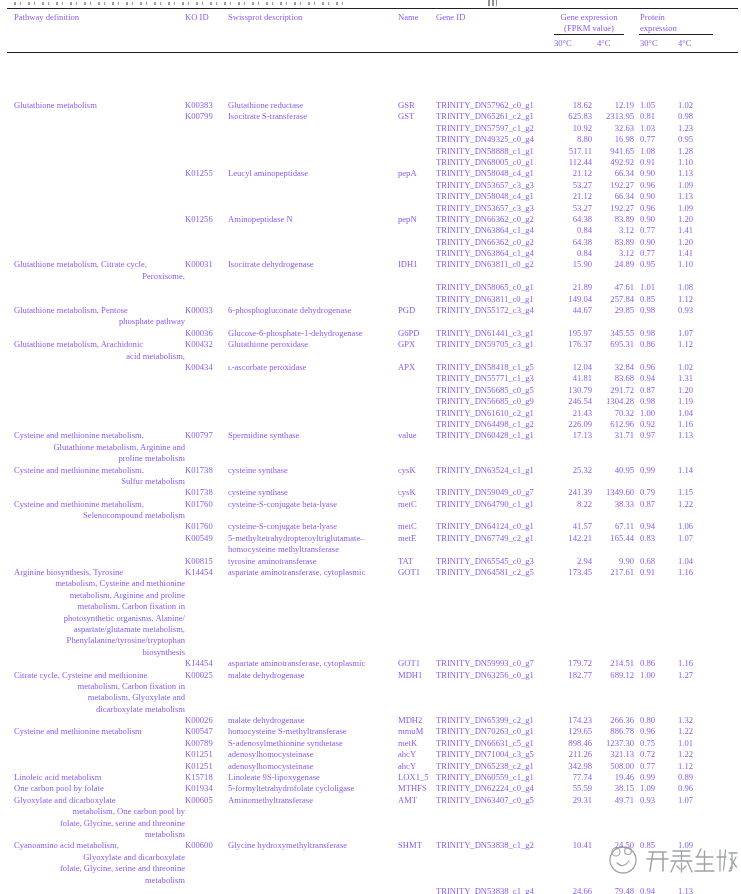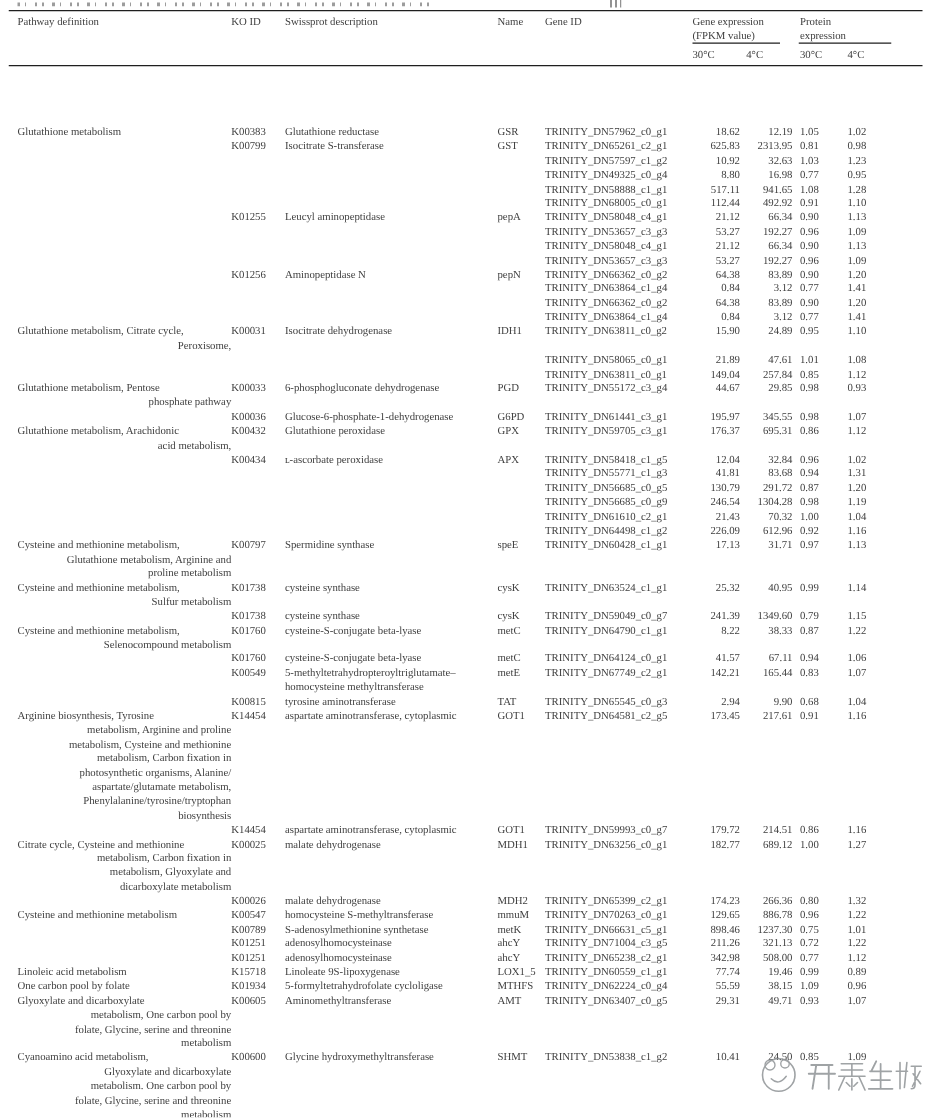--- a/index.html
+++ b/index.html
@@ -1,36 +1,36 @@
 <!DOCTYPE html>
 <html><head>
 <meta charset="utf-8">
 <style>
   html,body{margin:0;padding:0;background:#ffffff;}
   .page{
     position:relative;width:741px;height:894px;overflow:hidden;background:#fff;
-    font-family:"Liberation Serif","DejaVu Serif",serif;color:#404040;
+    font-family:"Liberation Serif","DejaVu Serif",serif;color:#8b5cf6;
     -webkit-font-smoothing:antialiased;
   }
   
   .caption-strip{position:absolute;top:2px;left:14px;width:330px;height:3px;opacity:.5;
     background:repeating-linear-gradient(90deg,#3a3a3a 0 2px,transparent 2px 6px,#3a3a3a 6px 7px,transparent 7px 14px);}
   .caption-strip2{position:absolute;top:0;left:488px;width:9px;height:6px;opacity:.55;
     background:repeating-linear-gradient(90deg,#3a3a3a 0 2px,transparent 2px 4px);}
 
   .tbl{position:absolute;top:8px;left:7px;width:731px;border-top:1.3px solid #1f1f1f;}
 
   .grid{display:grid;grid-template-columns:178px 43px 170px 38px 118px 38px 42px 39px 1fr;}
 
   .thead{padding:3px 0 2px;border-bottom:1px solid #1f1f1f;font-size:8.6px;line-height:11px;
     grid-template-rows:23px 15px;}
   .hlabel{grid-row:1/3;white-space:nowrap;}
   .h-pathway{padding-left:7px;}
   .group{grid-row:1;border-bottom:0.9px solid #1f1f1f;}
-  .group-ge{grid-column:6/8;margin-right:10px;}
+  .group-ge{grid-column:6/8;margin-right:10px;text-align:center;}
   .group-pe{grid-column:8/10;margin-left:5px;margin-right:25px;padding-left:1px;}
   .group span{display:block;}
   .sub{grid-row:2;white-space:nowrap;display:flex;align-items:flex-end;padding-bottom:1px;}
   .sub-ge30{grid-column:6;}
   .sub-ge4{grid-column:7;padding-left:5px;}
   .sub-pe30{grid-column:8;padding-left:6px;}
   .sub-pe4{grid-column:9;padding-left:5px;}
 
   .tbody{font-size:8.6px;margin-top:47px;}
   .trow{height:11.4px;line-height:11.4px;white-space:nowrap;}
@@ -422,21 +422,21 @@
       <div class="cell c-ge30">226.09</div>
       <div class="cell c-ge4">612.96</div>
       <div class="cell c-pe30">0.92</div>
       <div class="cell c-pe4">1.16</div>
     </div>
 
     <div class="grid trow">
       <div class="cell c-pathway">Cysteine and methionine metabolism,</div>
       <div class="cell c-ko">K00797</div>
       <div class="cell c-desc">Spermidine synthase</div>
-      <div class="cell c-name">speE</div>
+      <div class="cell c-name">value</div>
       <div class="cell c-gene">TRINITY_DN60428_c1_g1</div>
       <div class="cell c-ge30">17.13</div>
       <div class="cell c-ge4">31.71</div>
       <div class="cell c-pe30">0.97</div>
       <div class="cell c-pe4">1.13</div>
     </div>
 
     <div class="grid trow">
       <div class="cell c-pathway indent">Glutathione metabolism, Arginine and</div>
       <div class="cell c-ko"></div>
@@ -575,33 +575,33 @@
       <div class="cell c-desc">aspartate aminotransferase, cytoplasmic</div>
       <div class="cell c-name">GOT1</div>
       <div class="cell c-gene">TRINITY_DN64581_c2_g5</div>
       <div class="cell c-ge30">173.45</div>
       <div class="cell c-ge4">217.61</div>
       <div class="cell c-pe30">0.91</div>
       <div class="cell c-pe4">1.16</div>
     </div>
 
     <div class="grid trow">
+      <div class="cell c-pathway indent">metabolism, Cysteine and methionine</div>
+      <div class="cell c-ko"></div>
+      <div class="cell c-desc"></div>
+      <div class="cell c-name"></div>
+      <div class="cell c-gene"></div>
+      <div class="cell c-ge30"></div>
+      <div class="cell c-ge4"></div>
+      <div class="cell c-pe30"></div>
+      <div class="cell c-pe4"></div>
+    </div>
+
+    <div class="grid trow">
       <div class="cell c-pathway indent">metabolism, Arginine and proline</div>
-      <div class="cell c-ko"></div>
-      <div class="cell c-desc"></div>
-      <div class="cell c-name"></div>
-      <div class="cell c-gene"></div>
-      <div class="cell c-ge30"></div>
-      <div class="cell c-ge4"></div>
-      <div class="cell c-pe30"></div>
-      <div class="cell c-pe4"></div>
-    </div>
-
-    <div class="grid trow">
-      <div class="cell c-pathway indent">metabolism, Cysteine and methionine</div>
       <div class="cell c-ko"></div>
       <div class="cell c-desc"></div>
       <div class="cell c-name"></div>
       <div class="cell c-gene"></div>
       <div class="cell c-ge30"></div>
       <div class="cell c-ge4"></div>
       <div class="cell c-pe30"></div>
       <div class="cell c-pe4"></div>
     </div>
 
@@ -875,31 +875,20 @@
       <div class="cell c-ko"></div>
       <div class="cell c-desc"></div>
       <div class="cell c-name"></div>
       <div class="cell c-gene"></div>
       <div class="cell c-ge30"></div>
       <div class="cell c-ge4"></div>
       <div class="cell c-pe30"></div>
       <div class="cell c-pe4"></div>
     </div>
 
-    <div class="grid trow">
-      <div class="cell c-pathway indent">metabolism. One carbon pool by</div>
-      <div class="cell c-ko"></div>
-      <div class="cell c-desc"></div>
-      <div class="cell c-name"></div>
-      <div class="cell c-gene"></div>
-      <div class="cell c-ge30"></div>
-      <div class="cell c-ge4"></div>
-      <div class="cell c-pe30"></div>
-      <div class="cell c-pe4"></div>
-    </div>
 
     <div class="grid trow">
       <div class="cell c-pathway indent">folate, Glycine, serine and threonine</div>
       <div class="cell c-ko"></div>
       <div class="cell c-desc"></div>
       <div class="cell c-name"></div>
       <div class="cell c-gene"></div>
       <div class="cell c-ge30"></div>
       <div class="cell c-ge4"></div>
       <div class="cell c-pe30"></div>

